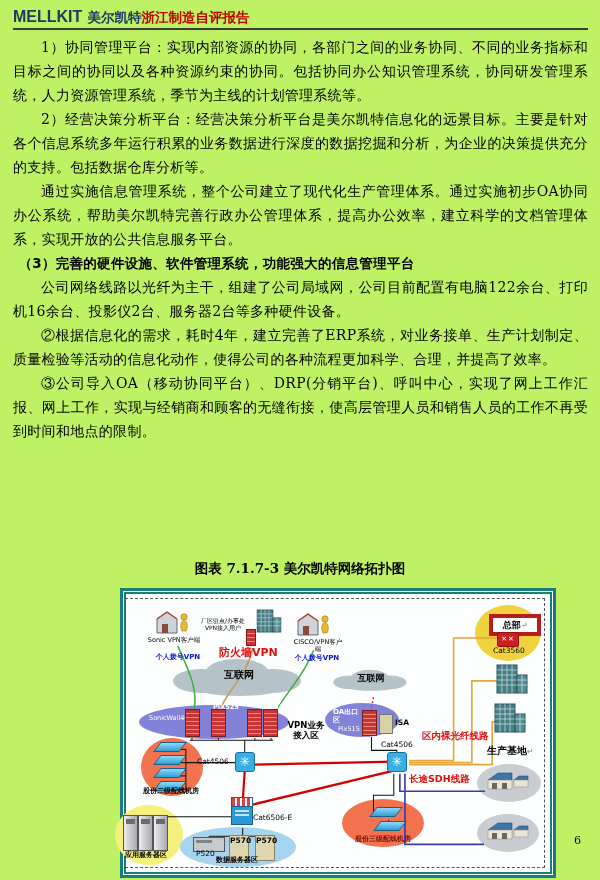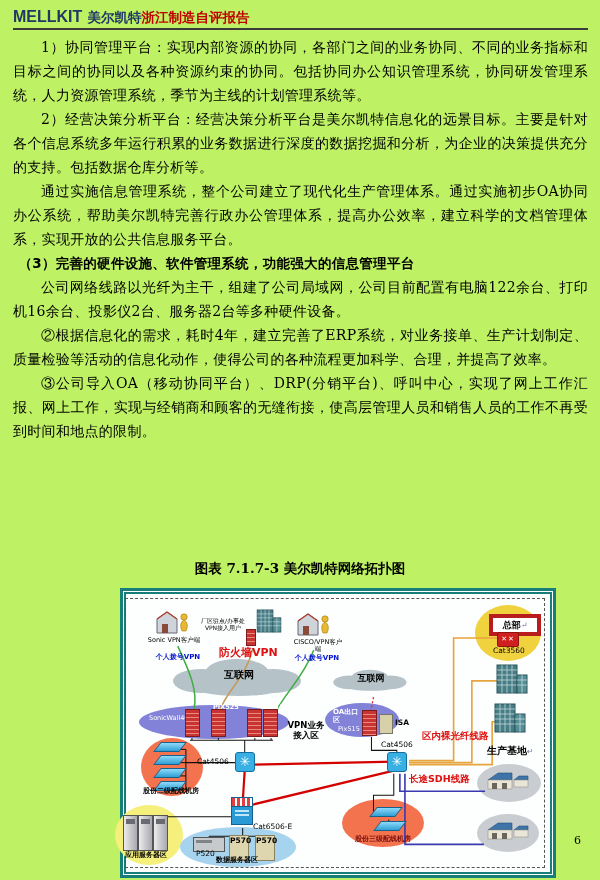--- a/index.html
+++ b/index.html
@@ -207,21 +207,21 @@
     <div class="dl" style="left:258px;top:150px;font-size:7.5px;">Cat4506</div>
     <div class="sw" style="left:264px;top:161px;"><span>✳</span></div>
 
     <div class="fsw" style="left:34px;top:151px;"></div>
     <div class="fsw" style="left:34px;top:164px;"></div>
     <div class="fsw" style="left:34px;top:177px;"></div>
     <div class="fsw" style="left:34px;top:190px;"></div>
     <div class="dl" style="left:17px;top:197px;width:62px;font-size:7px;font-weight:bold;text-align:center;">股份二级配线机房</div>
 
     <div class="c6506" style="left:108px;top:206px;"></div>
-    <div class="dl" style="left:130px;top:232px;font-size:7.5px;">Cat6506-E</div>
+    <div class="dl" style="left:130px;top:223px;font-size:7.5px;">Cat6506-E</div>
     <div class="twr" style="left:0px;top:224px;"></div>
     <div class="twr" style="left:15px;top:224px;"></div>
     <div class="twr" style="left:30px;top:224px;"></div>
     <div class="dl" style="left:-6px;top:261px;width:58px;font-size:7px;font-weight:bold;text-align:center;">应用服务器区</div>
     <div class="p520" style="left:70px;top:246px;"></div>
     <div class="dl" style="left:73px;top:259px;font-size:7.5px;font-weight:normal;">P520</div>
     <div class="p570" style="left:106px;top:244px;"><span>P570</span></div>
     <div class="p570" style="left:132px;top:244px;"><span>P570</span></div>
     <div class="dl" style="left:84px;top:266px;width:60px;font-size:7px;font-weight:bold;text-align:center;">数据服务器区</div>
 

